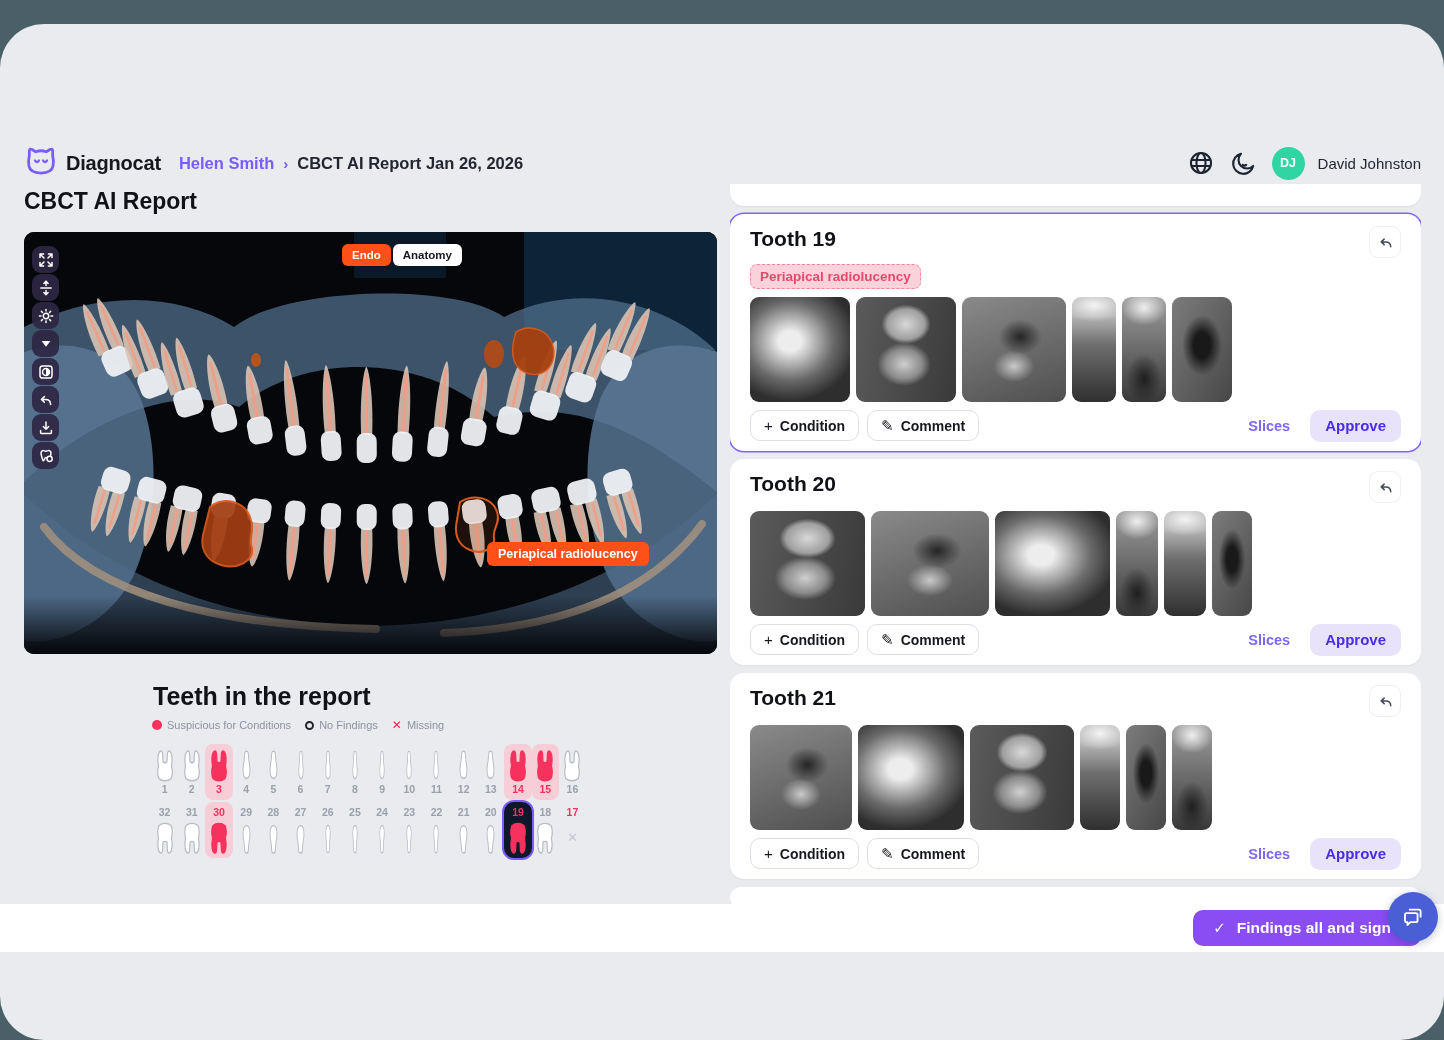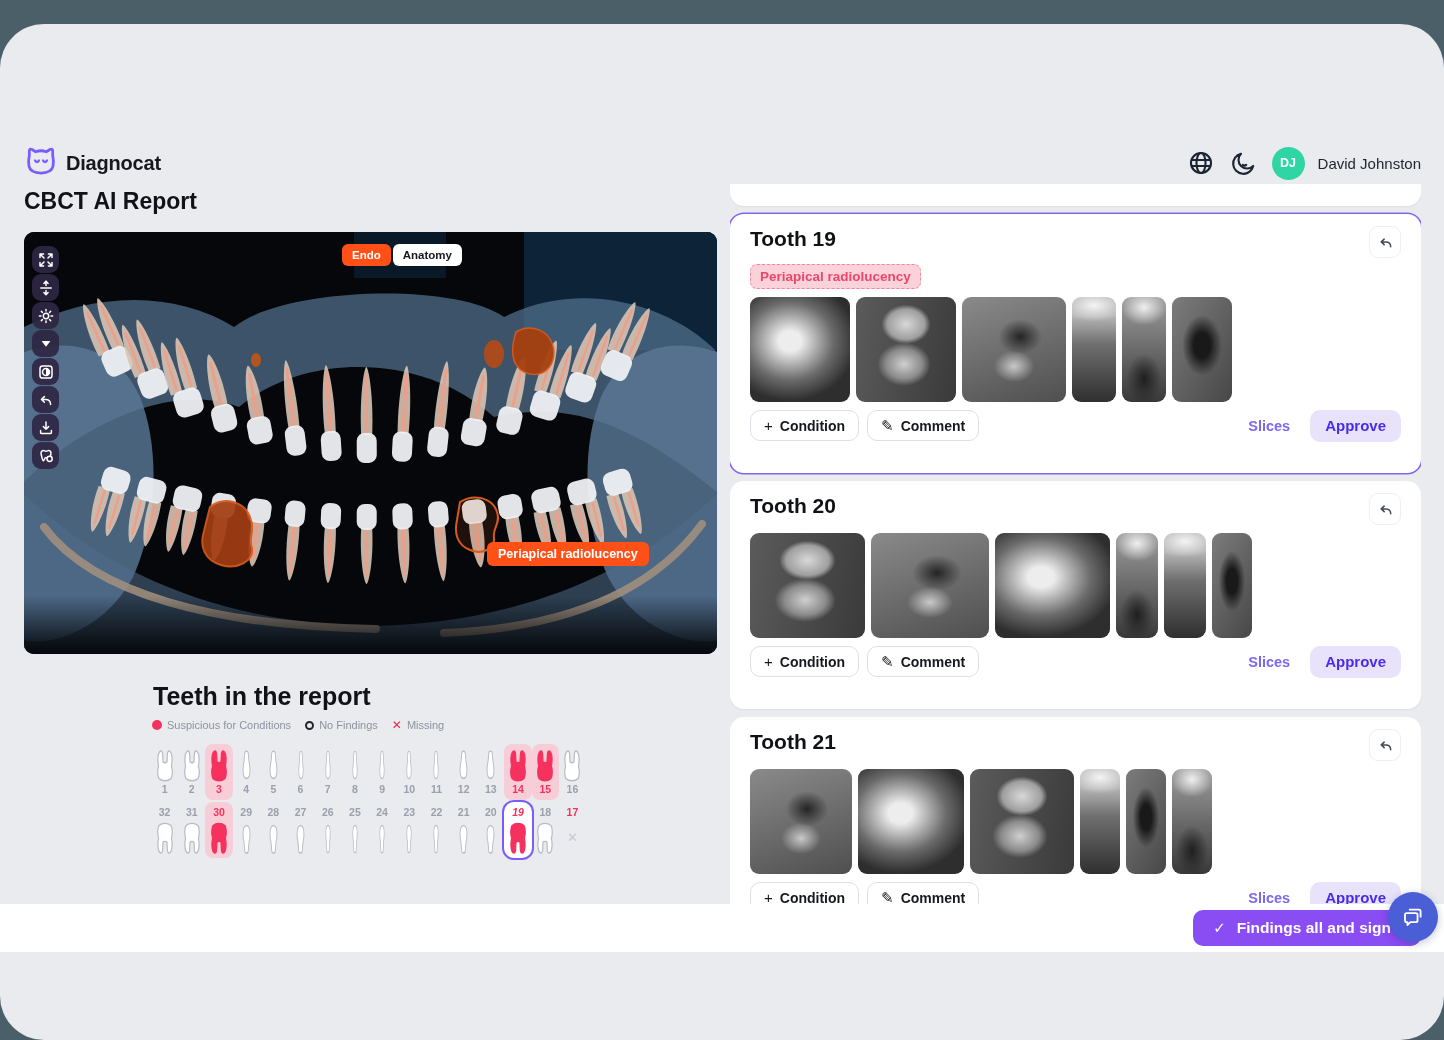--- a/index.html
+++ b/index.html
@@ -47,31 +47,31 @@
           font-size:11px;color:#8d93a0;font-weight:500;}
   .leg-item{display:flex;align-items:center;gap:5px;}
   .dot{width:10px;height:10px;border-radius:50%;display:inline-block;}
   .ring{width:9px;height:9px;border-radius:50%;border:2px solid #23252c;display:inline-block;}
   .xm{color:#e8274b;font-weight:900;font-size:12px;line-height:10px;}
   .teeth-chart{position:absolute;left:151px;top:720px;display:flex;flex-direction:column;gap:2px;}
   .teeth-row{display:flex;}
   .tcol{width:27.2px;display:flex;flex-direction:column;align-items:center;gap:1px;
         padding:4px 0;border-radius:8px;cursor:pointer;}
   .tcol.hl{background:#f7ced7;}
-  .tcol.sel{background:#ffffff;box-shadow:0 0 0 2px #7a5cff;border-radius:10px;font-style:italic;}
+  .tcol.sel{background:#0f172a;box-shadow:0 0 0 2px #7a5cff;border-radius:10px;}
   .tslot{height:34px;display:flex;align-items:flex-end;justify-content:center;}
   .teeth-row.lower .tslot{align-items:flex-start;}
   .tnum{font-size:10.5px;color:#9aa0ac;font-weight:600;line-height:13px;}
   .tnum.red{color:#f5315d;}
   .tmiss{color:#c3c8d1;font-weight:700;font-size:13px;height:34px;display:flex;align-items:center;}
 
   
   .cards-panel{position:absolute;left:730px;top:160px;width:691px;height:720px;overflow:hidden;
                display:flex;flex-direction:column;gap:8px;}
-  .card{background:#fff;border-radius:14px;padding:12px 20px 32px;flex-shrink:0;position:relative;
+  .card{background:#fff;border-radius:14px;padding:12px 20px 10px;flex-shrink:0;position:relative;
         box-shadow:0 1px 2px rgba(25,28,50,.05);}
   .card.selected{box-shadow:0 0 0 1.6px #8266f0;}
   .card.partial-top{height:46px;margin-top:-24px;}
   .card-head{display:flex;justify-content:space-between;align-items:flex-start;}
   .card-title{font-size:21px;font-weight:800;color:#101218;line-height:26px;}
   .undo-btn{width:32px;height:32px;border:1px solid #edeff3;border-radius:9px;background:#fff;
             display:flex;align-items:center;justify-content:center;cursor:pointer;padding:0;}
   .tag{display:inline-block;margin-top:6px;background:#fbd2d9;border:1px dashed rgba(233,72,109,.55);
        color:#e9486d;font-size:13.5px;font-weight:600;padding:3px 9px;border-radius:7px;line-height:17px;}
   .thumbs{display:flex;gap:6px;margin-top:8px;height:105px;}
@@ -122,20 +122,25 @@
   <header>
     <div class="brand">
       <span>
         <svg width="34" height="30" viewBox="0 0 32 28">
           <path d="M5 9 L5 4.6 Q5 1.8 7.6 3.2 L11 5.3 Q16 3.4 21 5.3 L24.4 3.2 Q27 1.8 27 4.6 L27 9 Q28.3 14.5 27.3 19 Q26 25.3 16 25.3 Q6 25.3 4.7 19 Q3.7 14.5 5 9 Z" fill="none" stroke="#7a5cff" stroke-width="2.6" stroke-linejoin="round"></path>
           <path d="M10.4 13.6 Q12.2 16.2 14 13.6 M18 13.6 Q19.8 16.2 21.6 13.6" fill="none" stroke="#7a5cff" stroke-width="2.2" stroke-linecap="round"></path>
         </svg>
       </span>
       <span class="brand-name">Diagnocat</span>
     </div>
+    <nav class="breadcrumb">
+      <a class="bc-patient">Helen Smith</a>
+      <span class="bc-sep">›</span>
+      <span class="bc-current">CBCT AI Report Jan 26, 2026</span>
+    </nav>
     <div class="header-right">
       <button class="icon-btn">
         <svg width="28" height="28" viewBox="0 0 24 24" fill="none" stroke="#1b2430" stroke-width="1.8">
           <circle cx="12" cy="12" r="8.6"></circle>
               <ellipse cx="12" cy="12" rx="3.9" ry="8.6"></ellipse>
           <path d="M3.9 9.4 H20.1 M3.9 14.6 H20.1"></path>
         </svg>
       </button>
       <button class="icon-btn">
         <svg width="27" height="27" viewBox="0 0 24 24" fill="none" stroke="#1b2430" stroke-width="1.9" stroke-linecap="round" stroke-linejoin="round">

